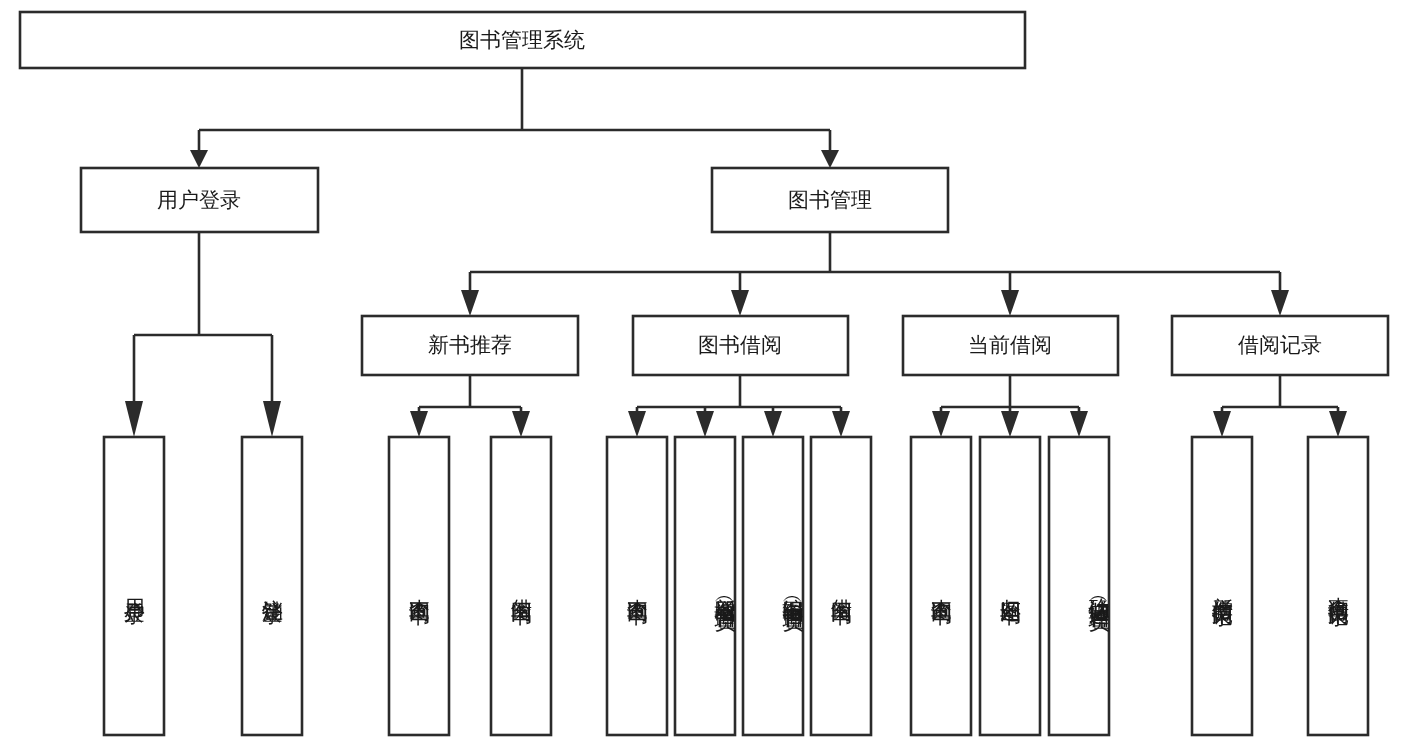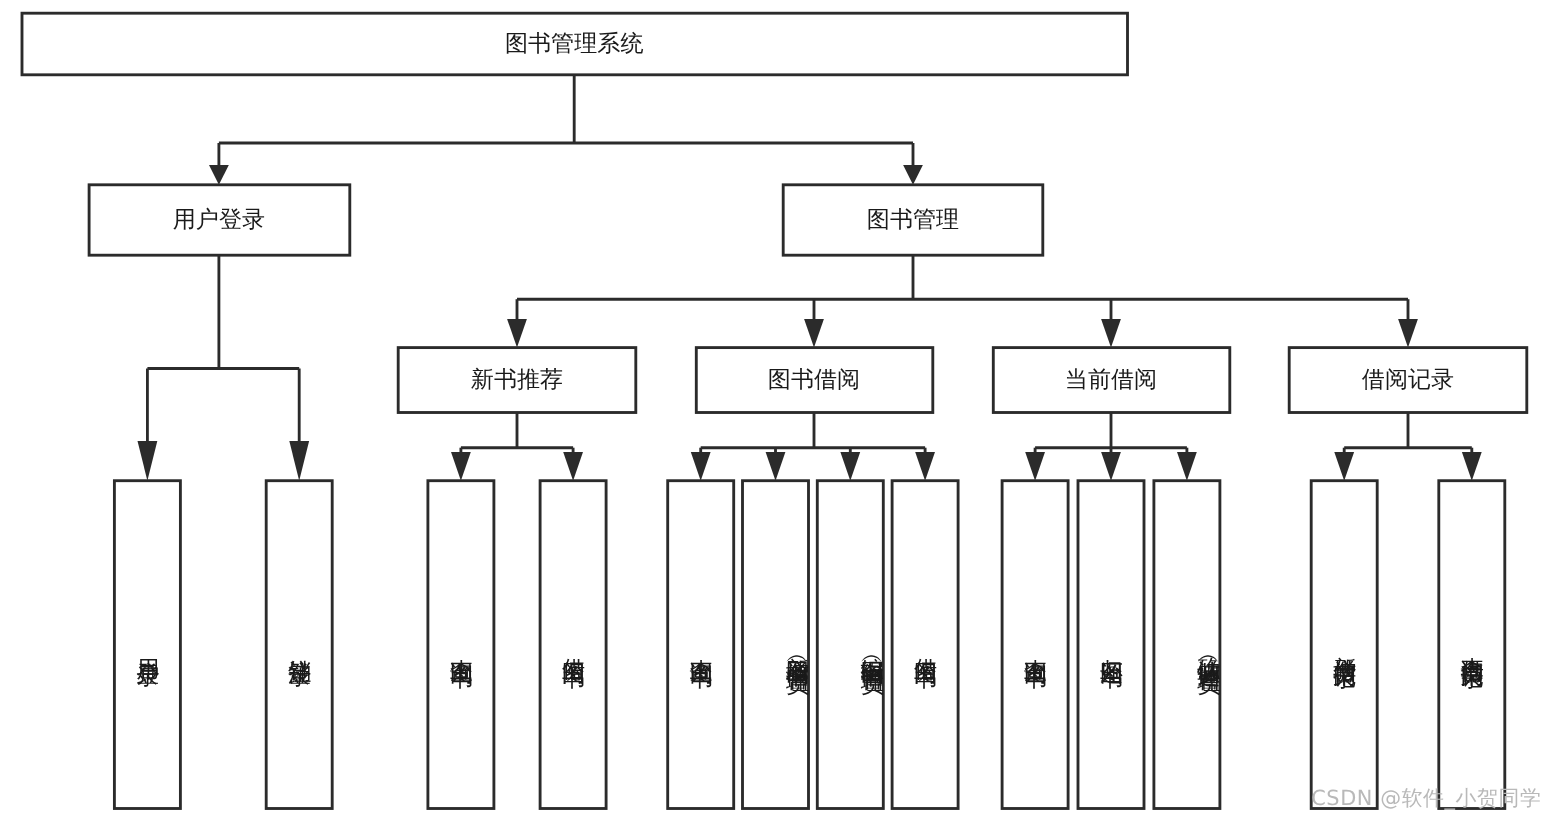--- a/index.html
+++ b/index.html
@@ -194,15 +194,14 @@
   <div class="node-label-v" style="left:743px; top:437px; width:60px; height:298px; align-items:flex-start; padding-top:8px; box-sizing:border-box;">编辑图书（管理员）</div>
   <div class="node-label-v" style="left:811px; top:437px; width:60px; height:298px;">借阅图书</div>
 
   <div class="node-label-v" style="left:911px; top:437px; width:60px; height:298px;">查询图书</div>
   <div class="node-label-v" style="left:980px; top:437px; width:60px; height:298px;">归还图书</div>
   <div class="node-label-v" style="left:1049px; top:437px; width:60px; height:298px; align-items:flex-start; padding-top:8px; box-sizing:border-box;">确认归还（管理员）</div>
 
   <div class="node-label-v" style="left:1192px; top:437px; width:60px; height:298px;">新增借阅记录</div>
   <div class="node-label-v" style="left:1308px; top:437px; width:60px; height:298px;">查询借阅记录</div>
 
-  <div class="watermark" style="left:1192px; top:713px;">CSDN @软件_小贺同学</div>
 
 </div>
 
 </body></html>

